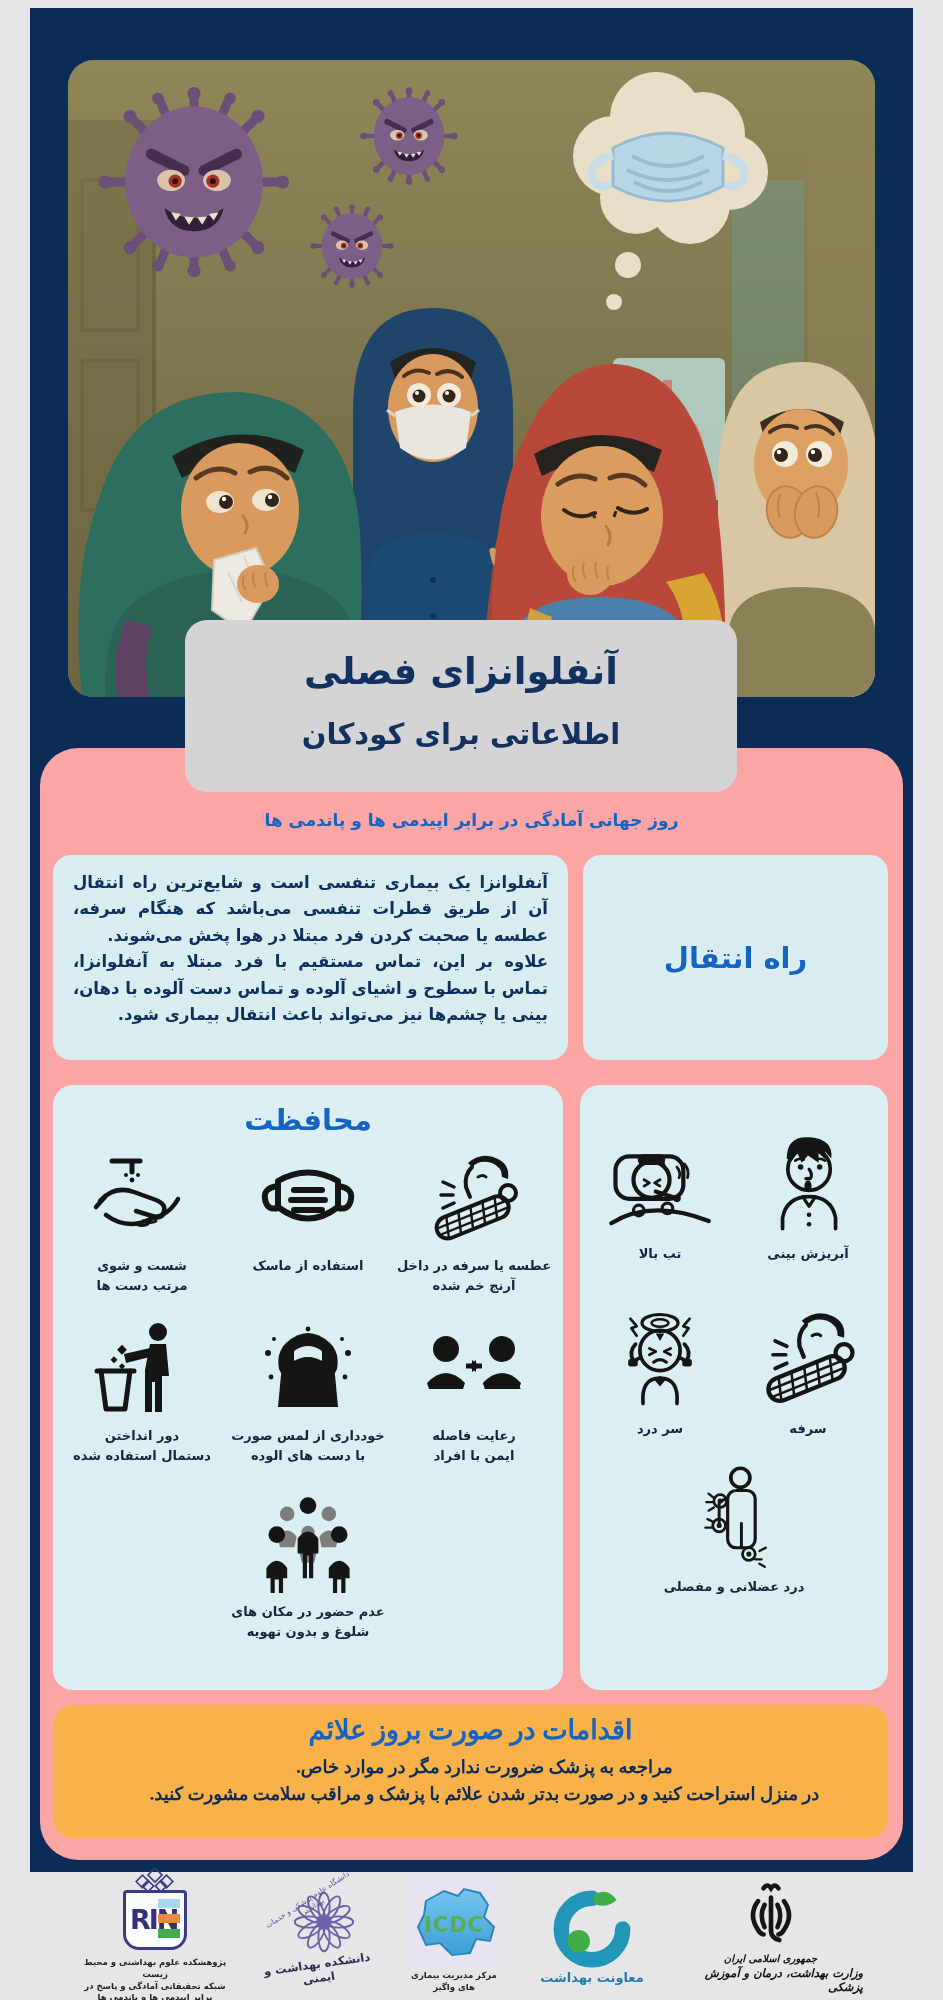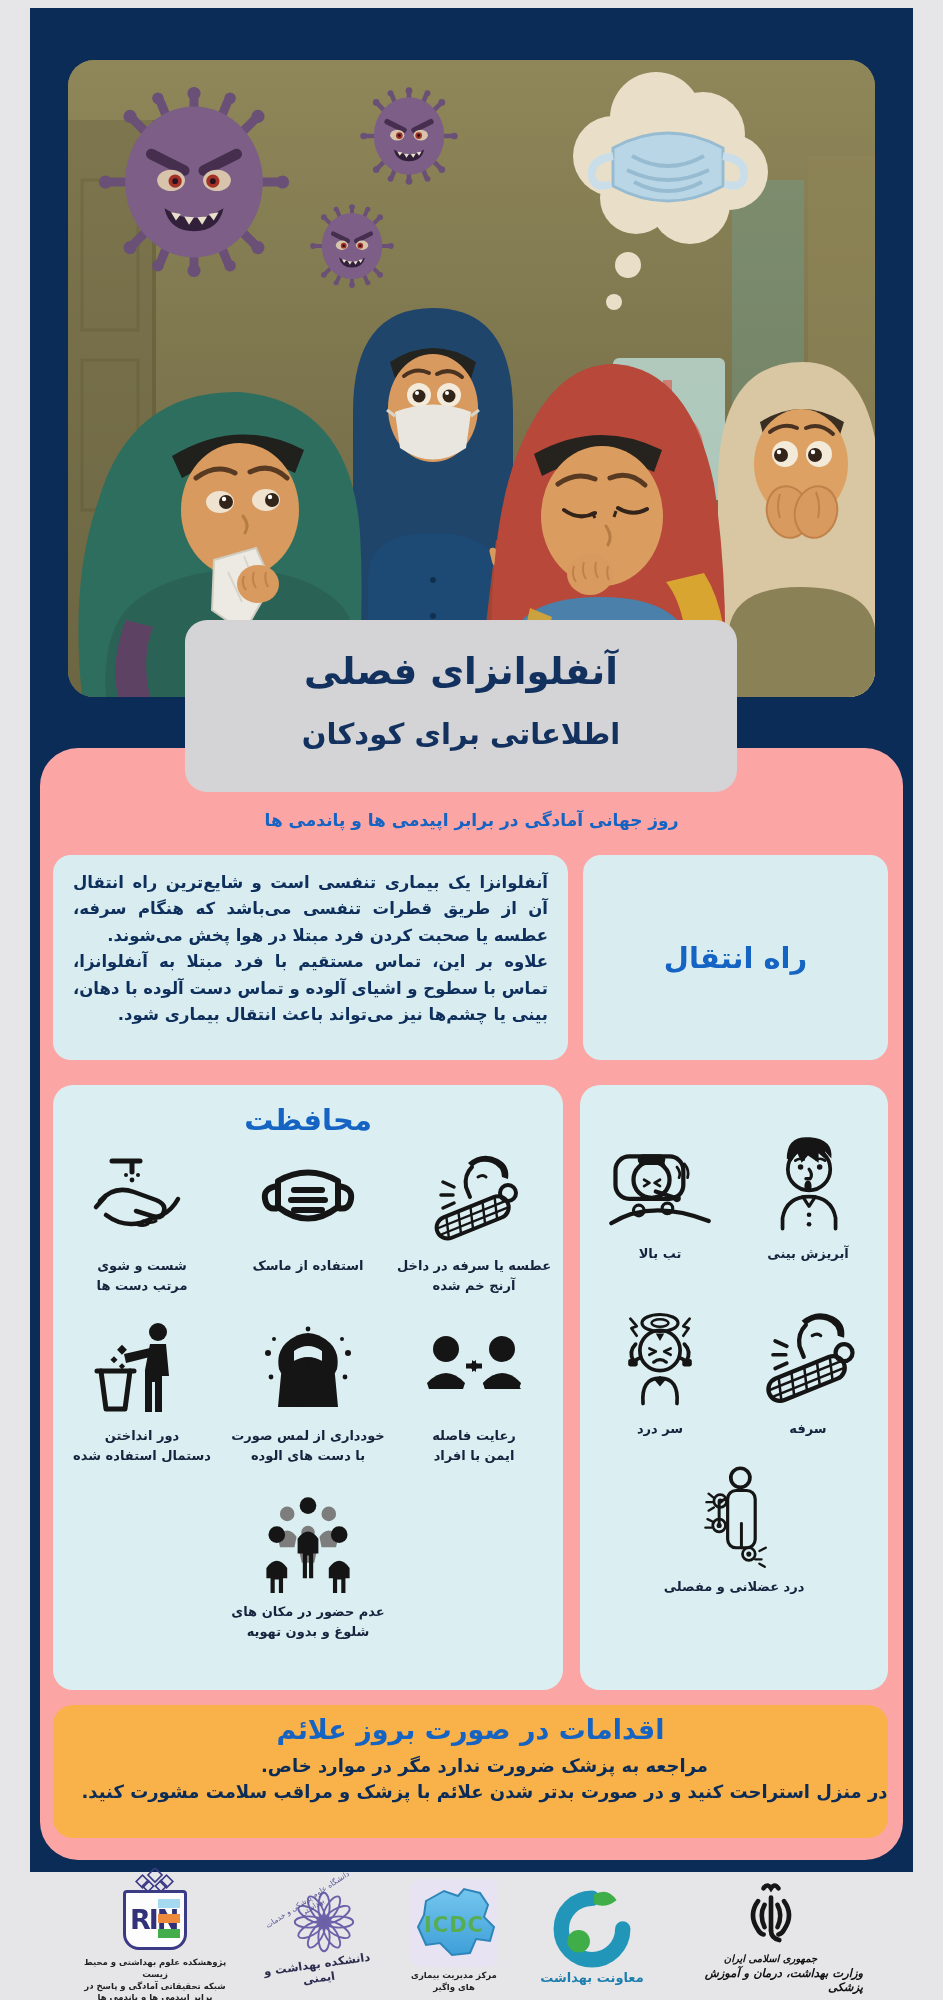--- a/index.html
+++ b/index.html
@@ -56,21 +56,21 @@
   .item svg { width:108px; height:100px; }
   .symptoms-panel .item svg { width:116px; height:106px; }
   .caption {
     margin-top:7px; font-size:13px; font-weight:bold; color:#17233d;
     line-height:1.5; text-align:center; white-space:pre-line;
   }
   .center-item { margin-top:26px; }
 
   .orange-box {
     position:absolute; top:957px; right:15px; left:13px; height:133px;
-    background:#f9b24a; border-radius:20px; text-align:center;
+    background:#f9b24a; border-radius:20px; text-align:center;font-family:Liberation Serif, serif;
   }
   .orange-box h3 { margin:9px 0 10px; color:#1563c2; font-size:27px; font-weight:bold; }
   .orange-box p  { margin:5px 0; color:#0c2c58; font-size:18px; font-weight:800;padding-left:28px; }
 
   
   .footer {
     position:absolute; left:0; top:1872px; width:943px; height:128px;
     display:flex; align-items:center; justify-content:center; gap:26px; direction:ltr;
   }
   .logo-block { display:flex; flex-direction:column; align-items:center; }

